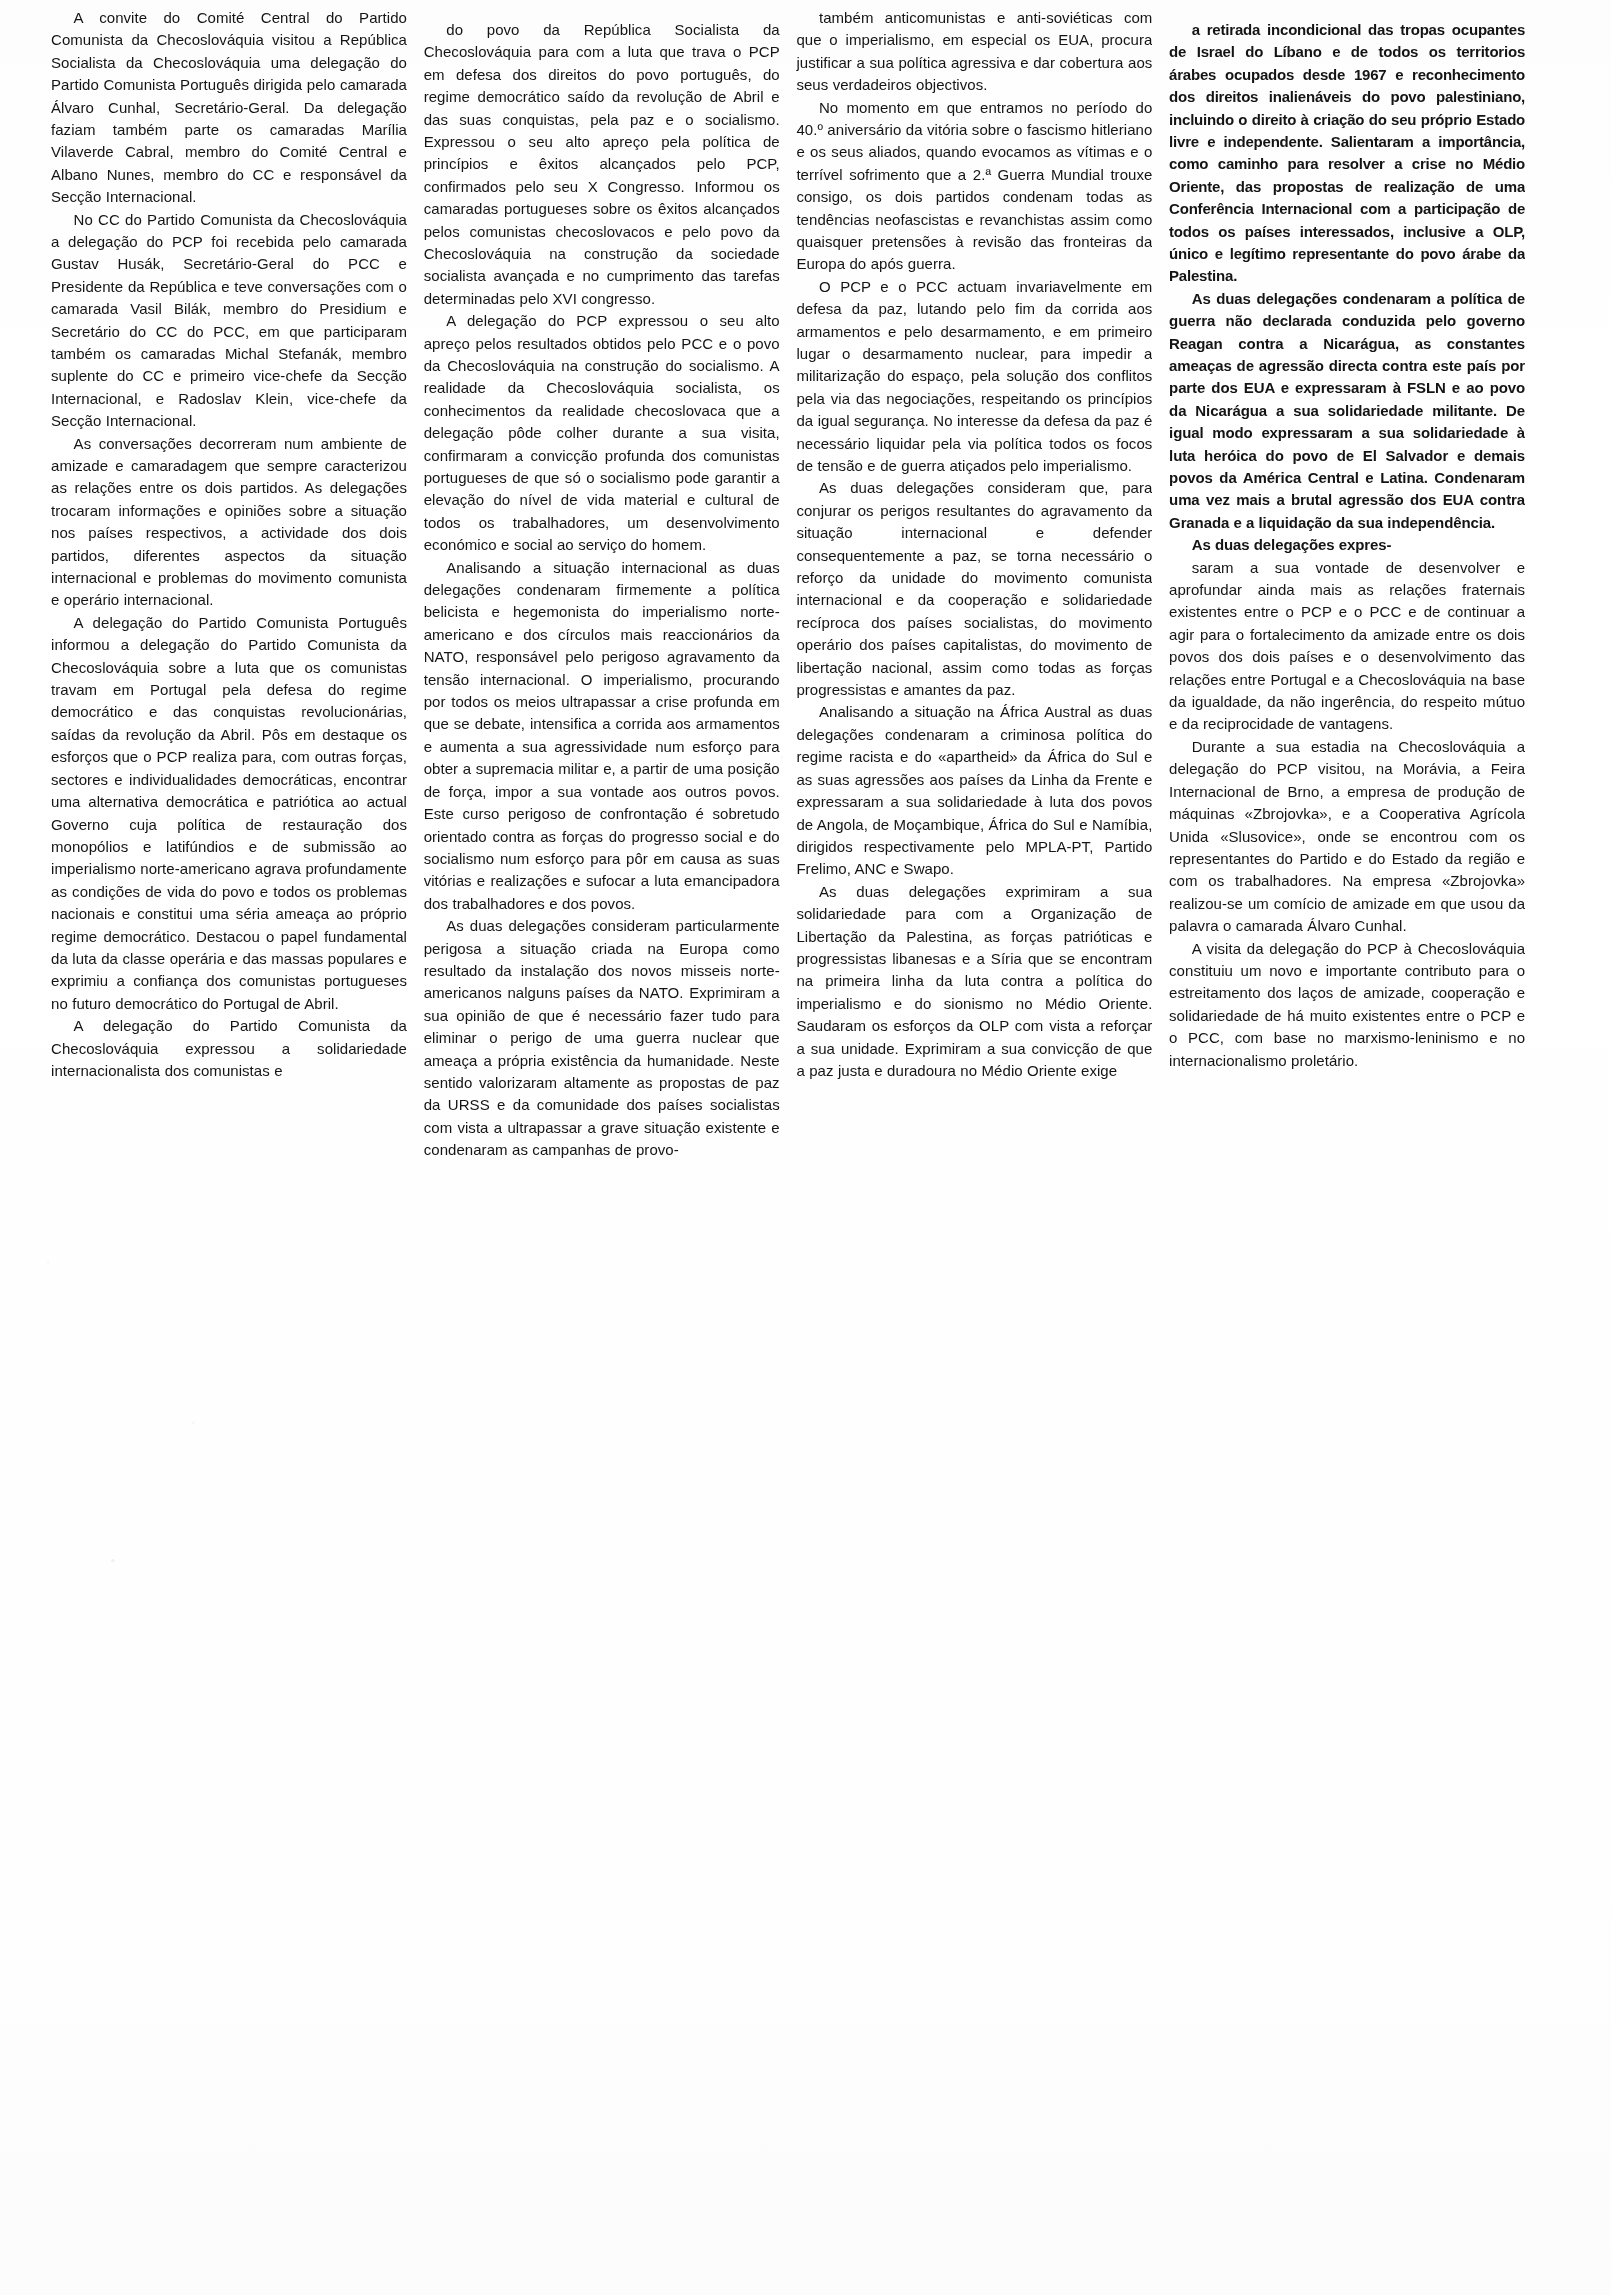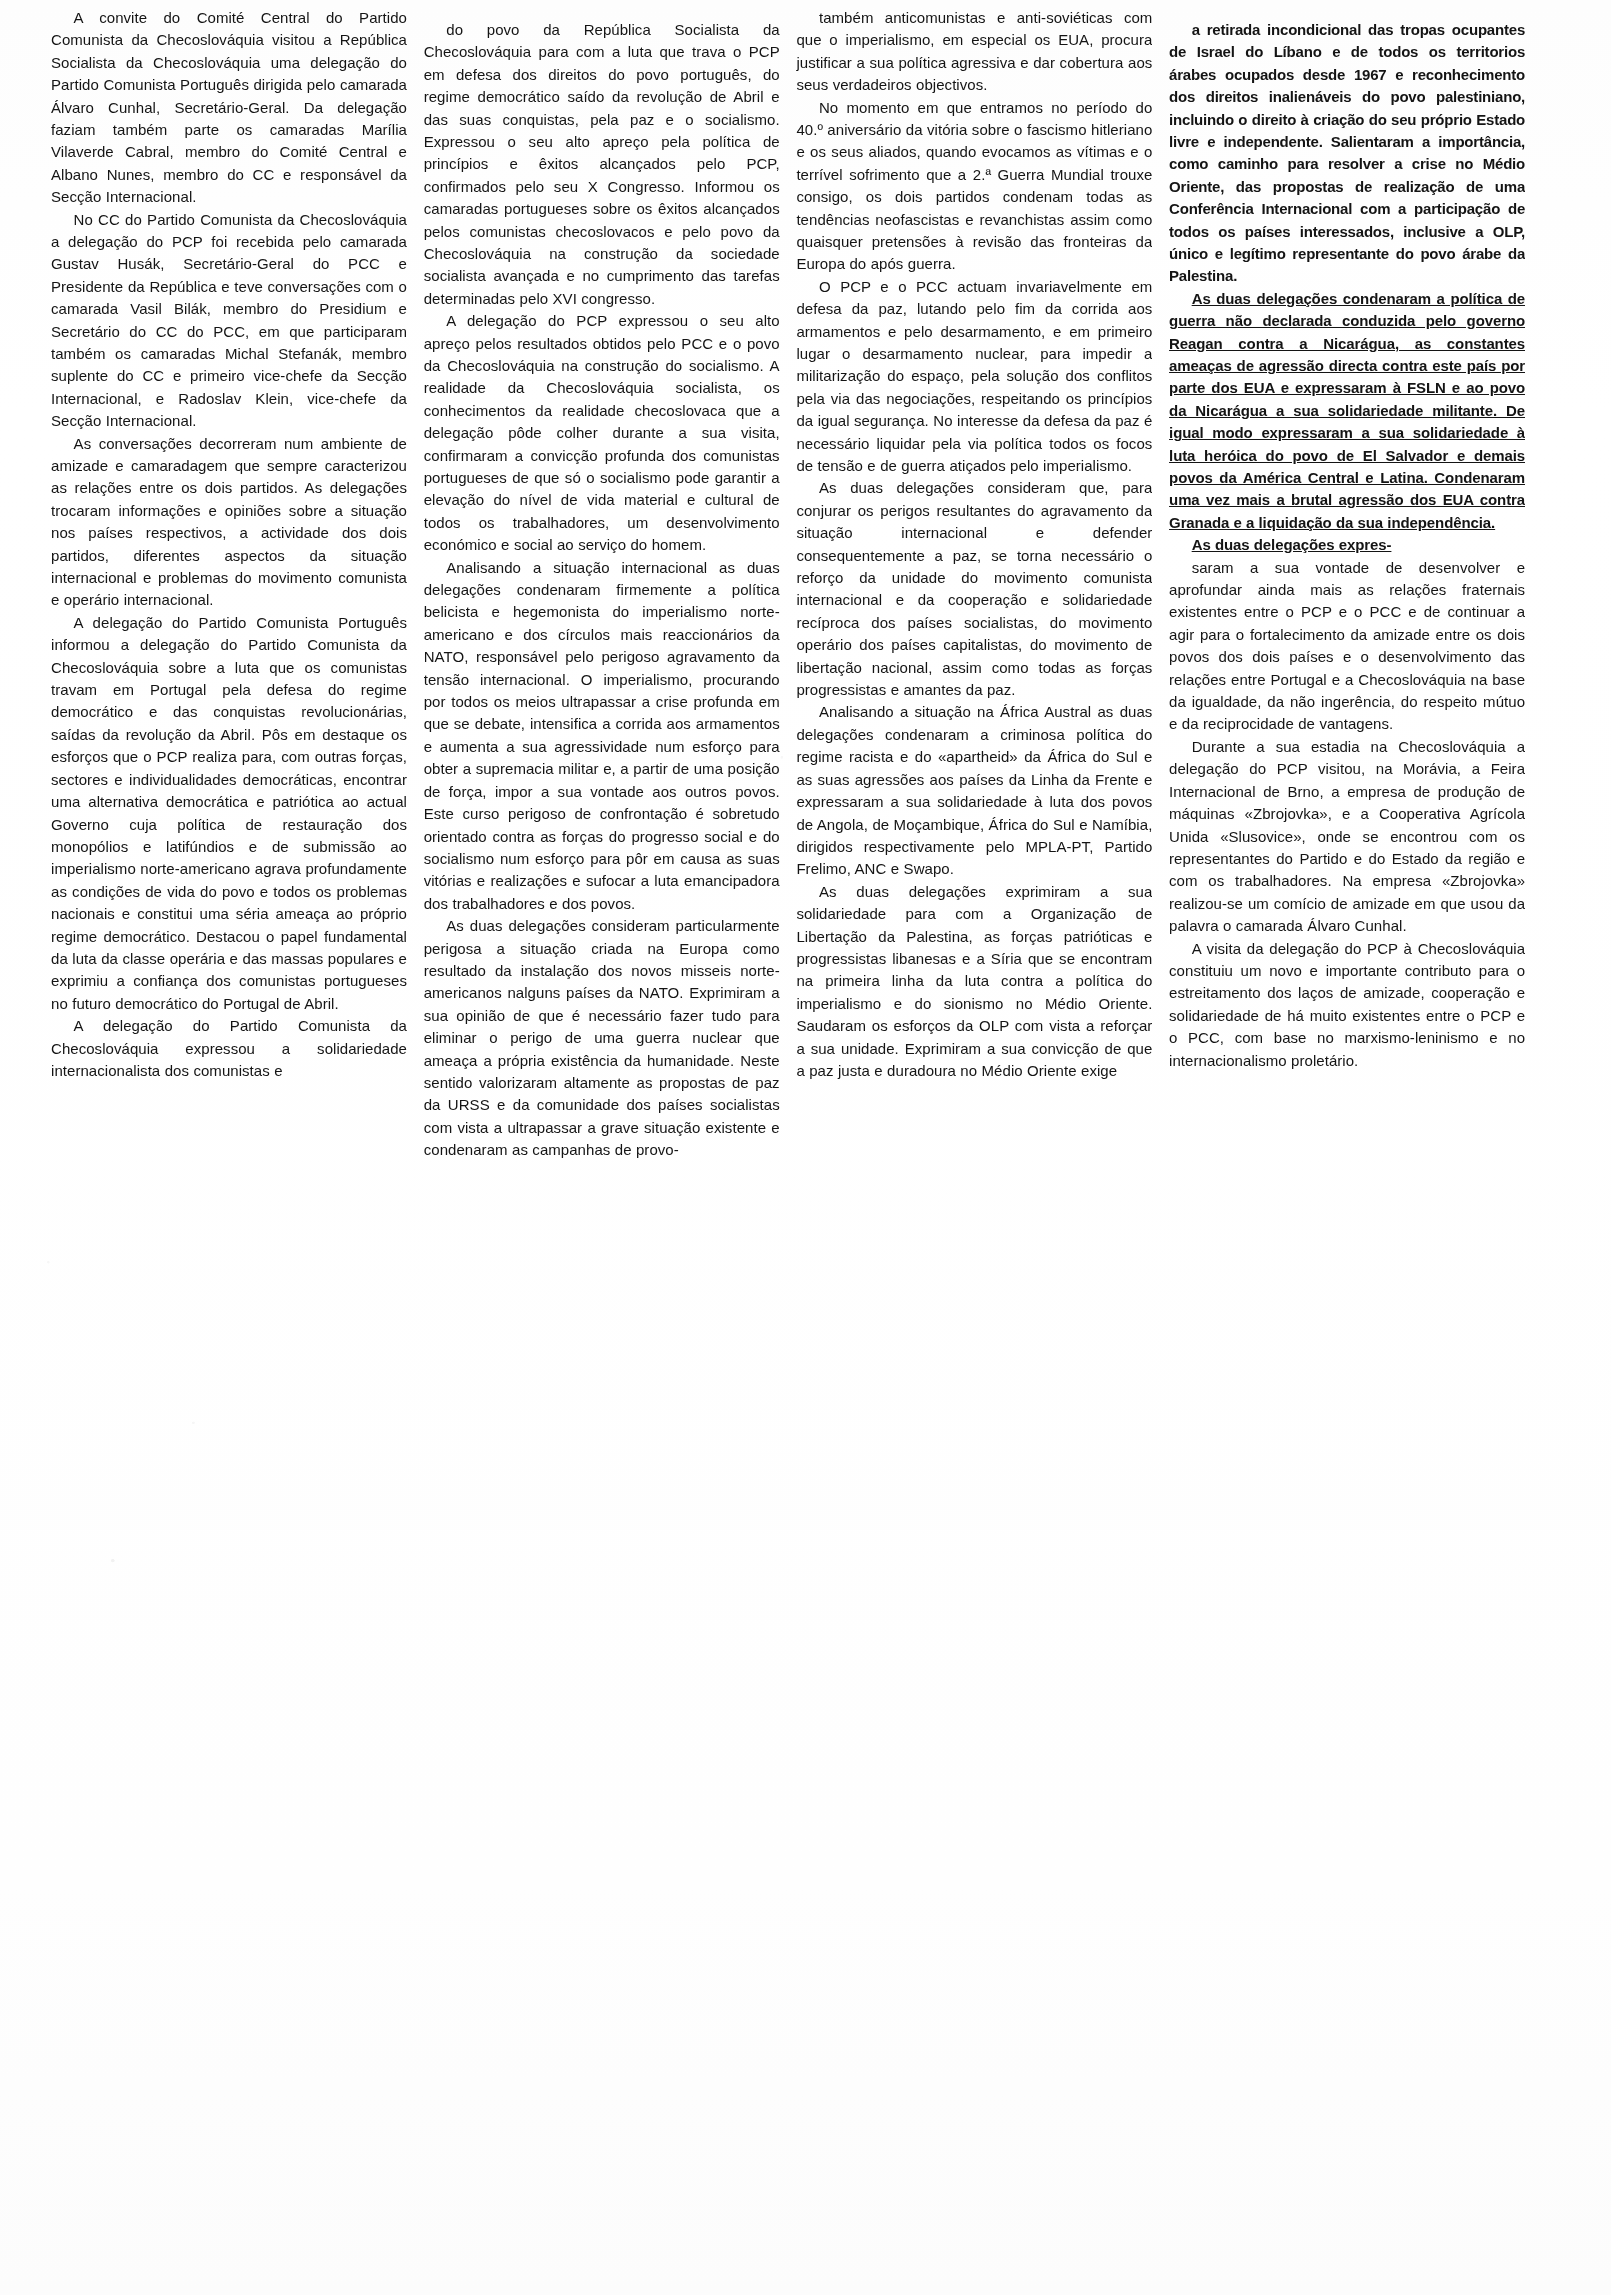--- a/index.html
+++ b/index.html
@@ -60,21 +60,20 @@
     font-family: "Liberation Sans", sans-serif;
     
     text-rendering: optimizeLegibility;
   }
 
   
   .col-4 .para { font-size: 15px; line-height: 22.4px; }
   .heavy {
     font-weight: bold;
     letter-spacing: -0.1px;
-    text-decoration: underline;
   }
   .semi-heavy {
     font-weight: bold;
     letter-spacing: -0.2px;
   }
 
   
   .col-1 { margin-top: 0px; }
   .col-2 { margin-top: 12px; }
   .col-3 { margin-top: 0px; }

